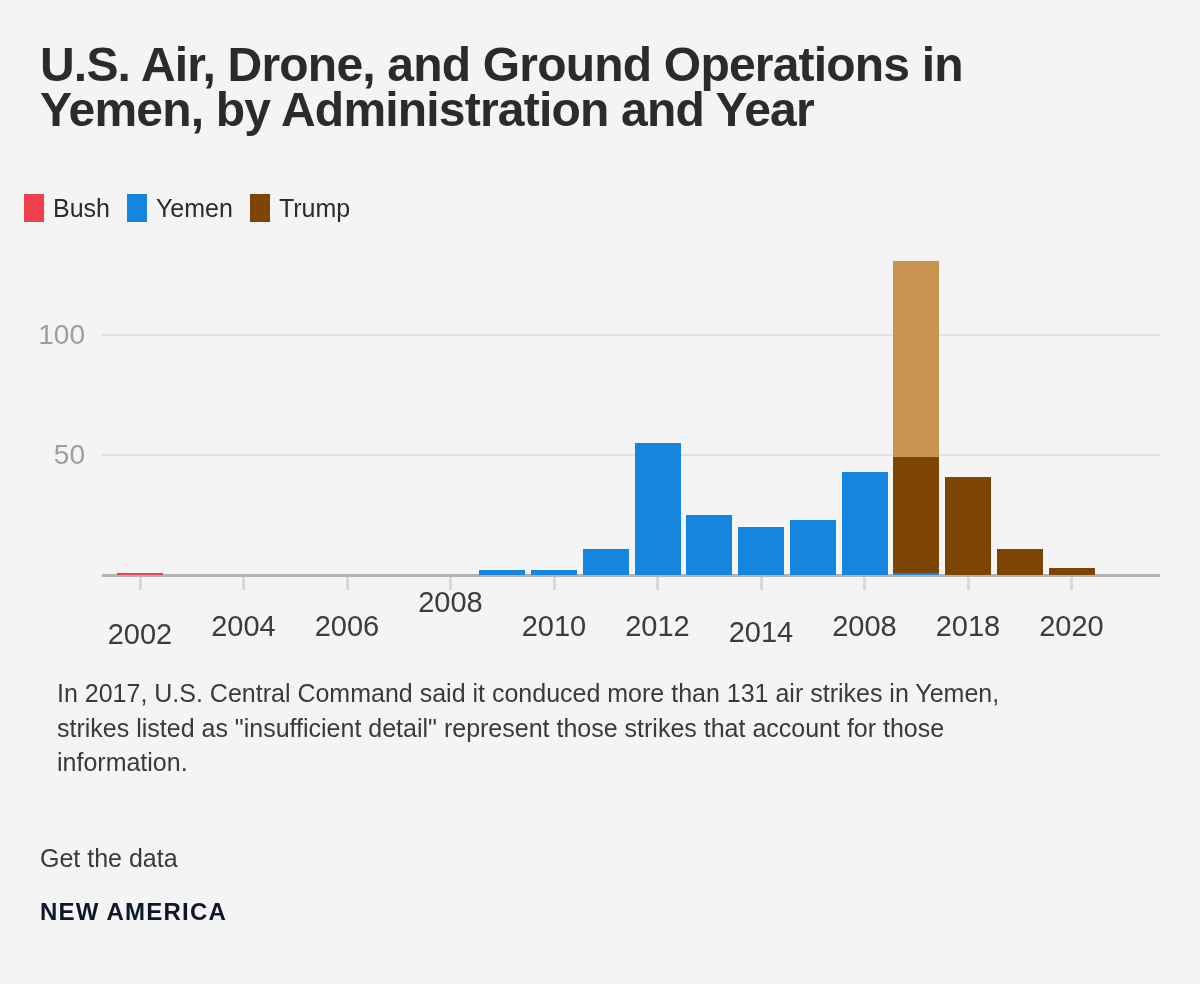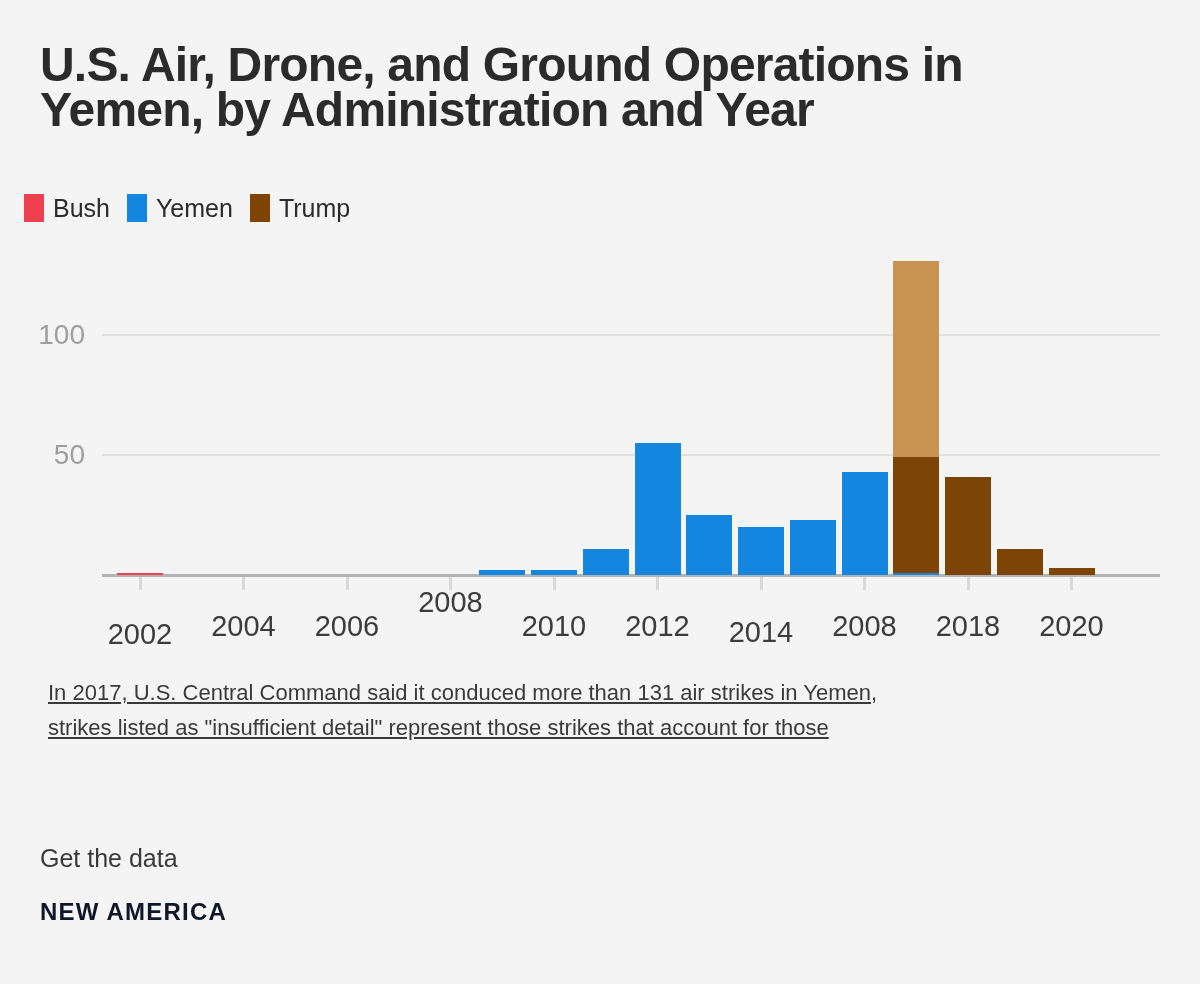--- a/index.html
+++ b/index.html
@@ -25,22 +25,22 @@
 
   .plot { position: absolute; inset: 0; }
   .gridline { position: absolute; height: 2px; background: #e0e0e0; }
   .axisline { position: absolute; height: 3px; background: #b3b3b3; }
   .ytick-label { position: absolute; width: 66px; text-align: right; font-size: 28px; color: #9e9e9e; }
   .xtick { position: absolute; width: 3px; height: 13px; background: #d9d9d9; }
   .xtick-label { position: absolute; width: 104px; text-align: center; font-size: 29px; color: #3c3c3c; }
   .bar-seg { position: absolute; }
 
   .footnote {
-    position: absolute; left: 48px; top: 676px; width: 1090px;
-    font-size: 22px; line-height: 34.5px; color: #3a3a3a; text-decoration: underline;
+    position: absolute; left: 57px; top: 676px; width: 1090px;
+    font-size: 25px; line-height: 34.5px; color: #3a3a3a;
   }
   .getdata {
     position: absolute; left: 40px; top: 844px;
     font-size: 25px; color: #3a3a3a; text-decoration: none; cursor: pointer;
   }
   .brand {
     position: absolute; left: 40px; top: 898px;
     font-size: 24px; font-weight: 700; letter-spacing: 1.2px; color: #0f172a;
   }
 </style>
@@ -105,19 +105,20 @@
       <div class="bar-seg" style="left: 893.25px; top: 457.4px; width: 46px; height: 115.2px; background: rgb(125, 68, 5);"></div>
       <div class="bar-seg" style="left: 893.25px; top: 260.6px; width: 46px; height: 196.8px; background: rgb(200, 146, 80);"></div>
       <div class="bar-seg" style="left: 945px; top: 476.6px; width: 46px; height: 98.4px; background: rgb(125, 68, 5);"></div>
       <div class="bar-seg" style="left: 996.75px; top: 548.6px; width: 46px; height: 26.4px; background: rgb(125, 68, 5);"></div>
       <div class="bar-seg" style="left: 1048.5px; top: 567.8px; width: 46px; height: 7.2px; background: rgb(125, 68, 5);"></div>
     </div>
 
   <div class="footnote">
     <div>In 2017, U.S. Central Command said it conduced more than 131 air strikes in Yemen,</div>
     <div>strikes listed as "insufficient detail" represent those strikes that account for those</div>
+    <div>information.</div>
   </div>
 
   <a class="getdata">Get the data</a>
 
   <div class="brand">NEW AMERICA</div>
 
 </div>
 
 </body></html>

